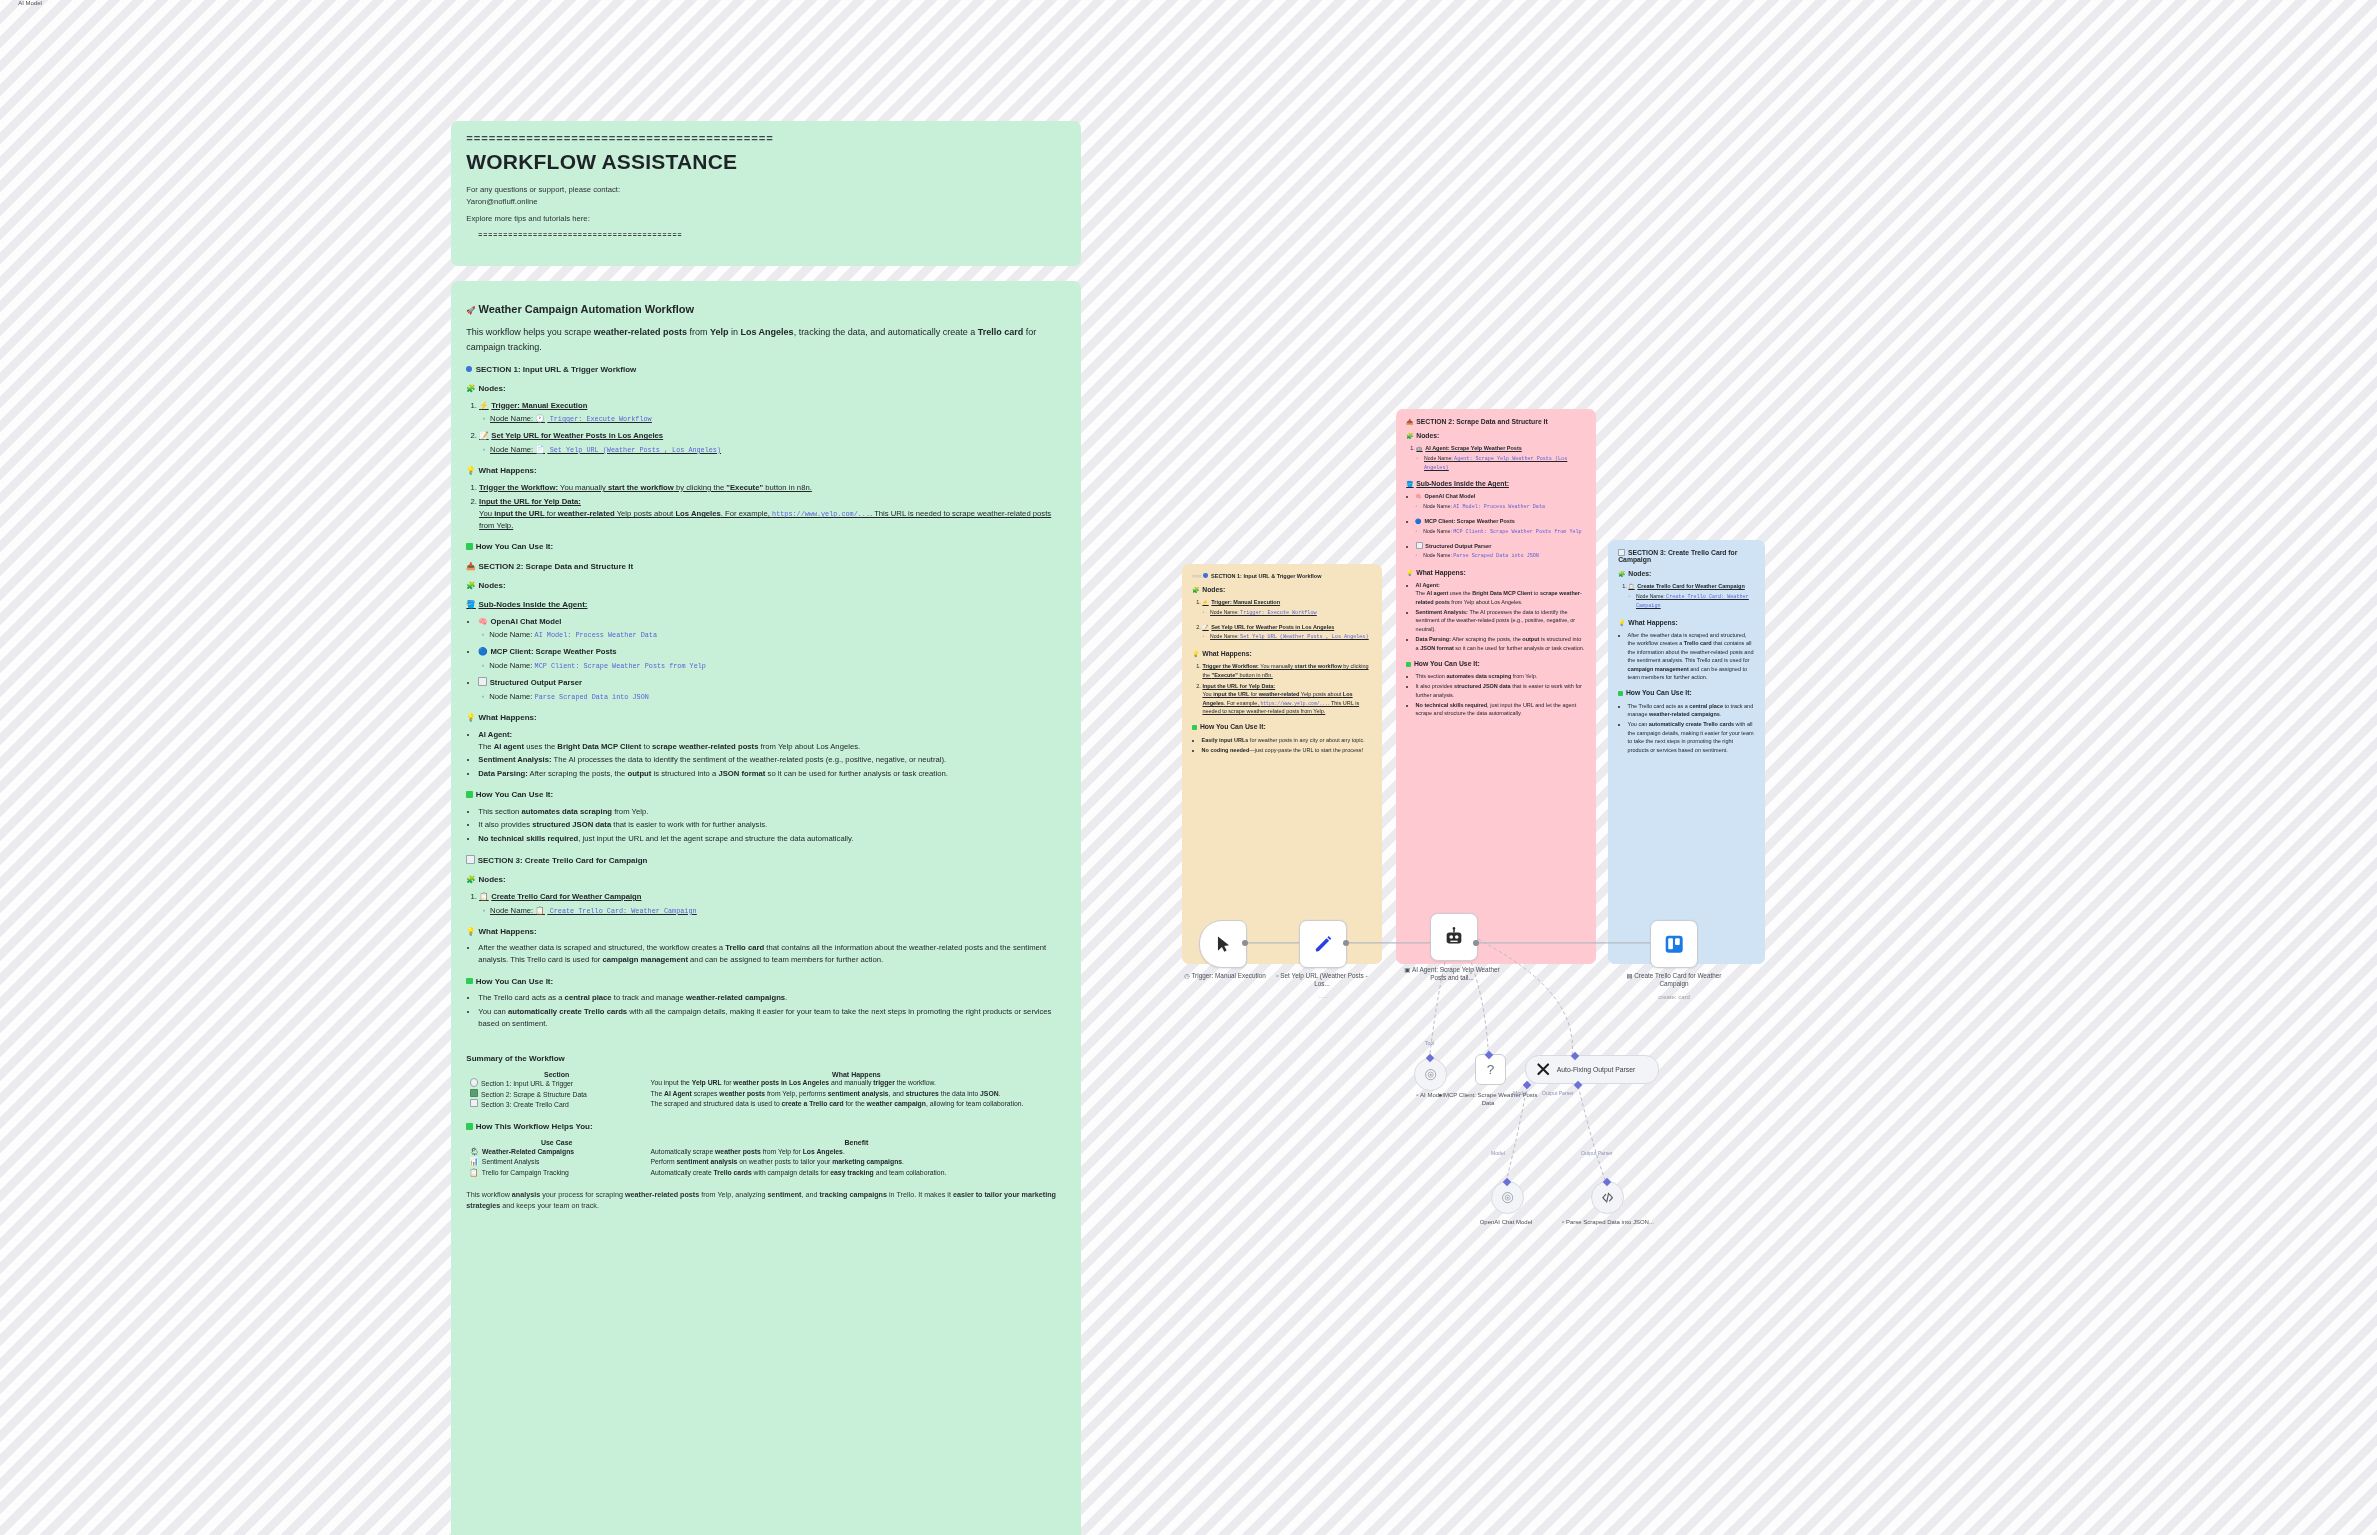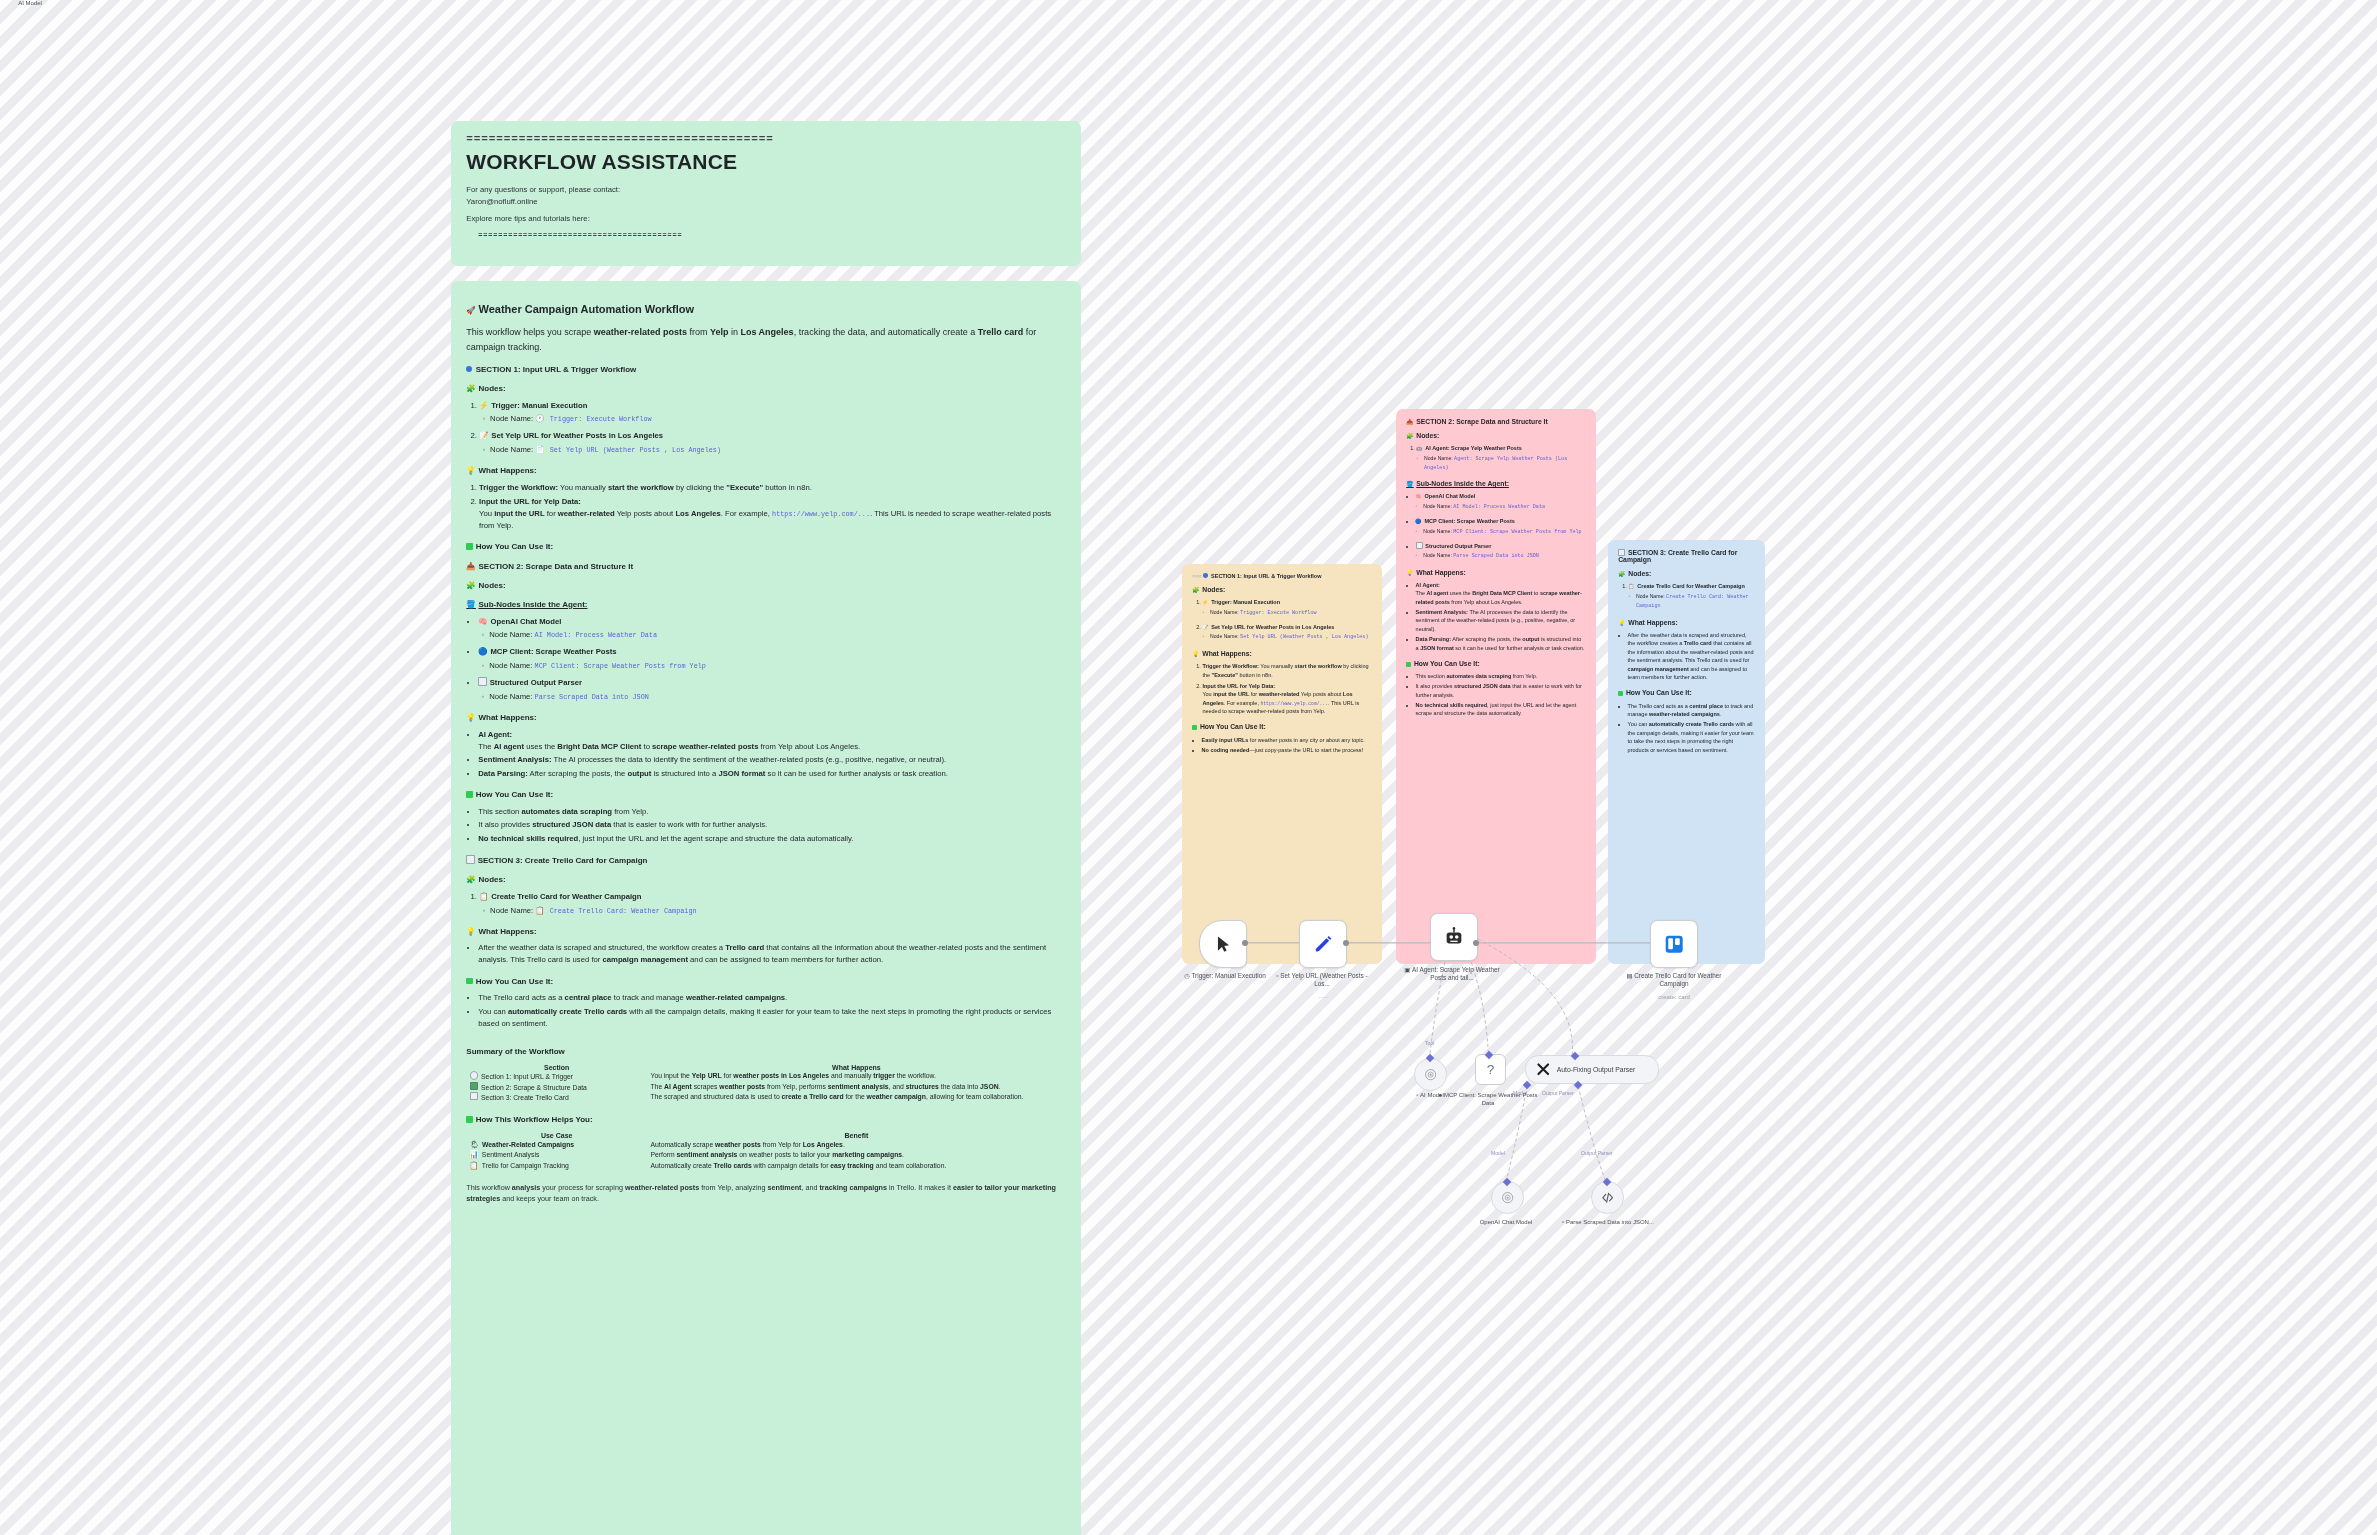--- a/index.html
+++ b/index.html
@@ -23,21 +23,21 @@
 
   
   .doc{color:#22262b;}
   .eq{font-family:"Liberation Mono",monospace;font-weight:700;letter-spacing:0.9px;color:#3b4148;}
   h1.title{font-size:21px;font-weight:700;margin:5.1px 0 10.2px 0;letter-spacing:0.2px;color:#1f2327;}
   .p{font-size:7.7px;line-height:1.5;margin:0 0 6px 0;color:#2b3036;}
   .lnk{color:#e8452c;word-break:break-all;}
   ul.bul{margin:2.6px 0 3.4px 0;padding-left:12px;}
   ul.bul li{font-size:7.7px;line-height:1.55;margin:0 0 1.7px 0;}
   ol.num{margin:2.6px 0 3.4px 0;padding-left:12.8px;}
-  ol.num li{font-size:7.7px;line-height:1.55;margin:0 0 2.6px 0;}
+  ol.num li{font-size:7.7px;line-height:1.55;margin:0 0 2.6px 0;text-decoration:underline;}
   .sub{margin:1.7px 0 5.1px 0;padding-left:11px;list-style:none;}
   .sub li{font-size:7.2px;line-height:1.5;position:relative;}
   .sub li:before{content:"◦";position:absolute;left:-7.7px;color:#667;}
   .code{font-family:"Liberation Mono",monospace;color:#5a5fd6;font-size:6.8px;}
   .h2{font-size:11px;font-weight:700;margin:8.5px 0 10.2px 0;color:#1f2327;}
   .h3{font-size:8px;font-weight:700;margin:10.2px 0 6.8px 0;color:#1f2327;}
   .h3u{text-decoration:underline;}
   .lead{font-size:9px;line-height:1.62;margin:0 0 8.5px 0;}
   b{font-weight:700;}
   .chk{display:inline-block;width:6.8px;height:6.8px;background:#2ecc52;border-radius:0.9px;
@@ -222,21 +222,21 @@
       <li><span>After the weather data is scraped and structured, the workflow creates a </span><b>Trello card</b><span> that contains all the information about the weather-related posts and the sentiment analysis. This Trello card is used for </span><b>campaign management</b><span> and can be assigned to team members for further action.</span></li>
     </ul>
     <div class="h3">
       <span class="chk"></span><span>How You Can Use It:</span>
     </div>
     <ul class="bul">
       <li><span>The Trello card acts as a </span><b>central place</b><span> to track and manage </span><b>weather-related campaigns</b><span>.</span></li>
       <li><span>You can </span><b>automatically create Trello cards</b><span> with all the campaign details, making it easier for your team to take the next steps in promoting the right products or services based on sentiment.</span></li>
     </ul>
 
-    <div class="h3" style="margin-top:17px;">Summary of the Workflow</div>
+    <div class="h3" style="margin-top:24px;">Summary of the Workflow</div>
     <table class="sum">
       <tbody>
           <tr>
         <th class="c1" style="text-align:center;">Section</th>
         <th style="text-align:center;">What Happens</th>
       </tr>
       <tr>
         <td class="c1"><span class="sq" style="border-radius:50%;"></span><span>Section 1: Input URL &amp; Trigger</span></td>
         <td><span>You input the </span><b>Yelp URL</b><span> for </span><b>weather posts in Los Angeles</b><span> and manually </span><b>trigger</b><span> the workflow.</span></td>
       </tr>

